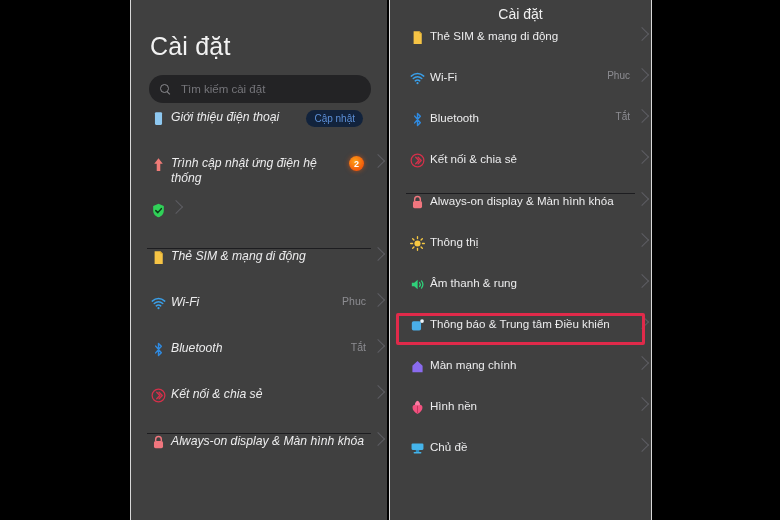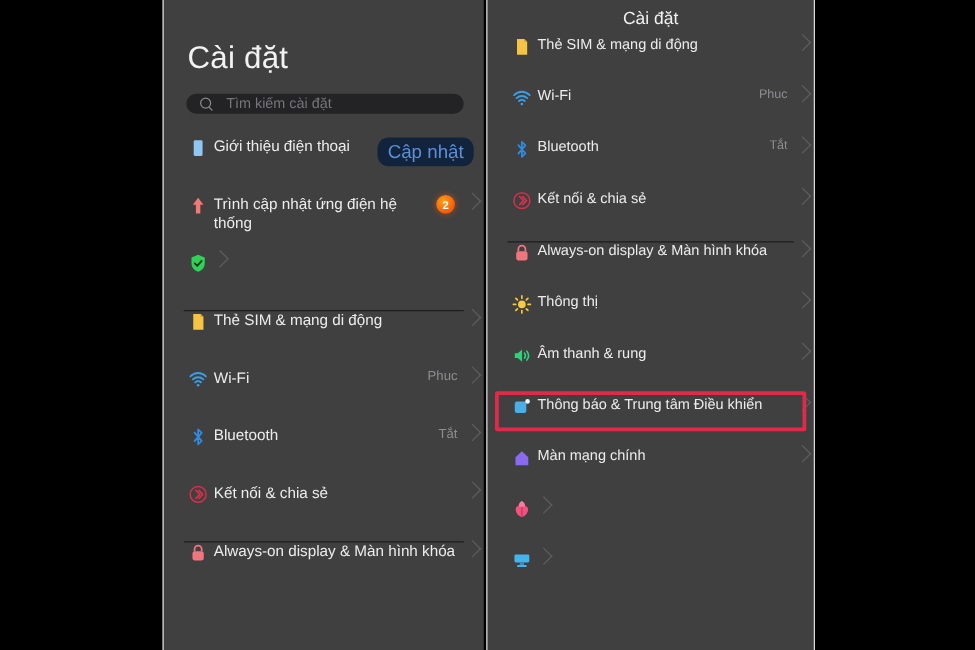--- a/index.html
+++ b/index.html
@@ -20,21 +20,21 @@
   }
   .panel-left{left:130px;width:256px;border-left:1px solid #d8d8d8;}
   .panel-right{left:389px;width:261px;border-left:1px solid #d8d8d8;border-right:1px solid #d8d8d8;}
 
   
   .big-title{
     position:absolute;left:19px;top:32px;
     font-size:25px;color:#f2f2f2;font-weight:400;letter-spacing:.2px;
   }
   .search-box{
-    position:absolute;left:18px;top:75px;width:222px;height:16px;
+    position:absolute;left:18px;top:75px;width:222px;height:28px;
     background:#232325;border-radius:14px;
     display:flex;align-items:center;
   }
   .search-ico{margin-left:11px;width:11px;height:11px;position:relative;flex:0 0 auto;}
   .search-ico i{
     position:absolute;left:0;top:0;width:7px;height:7px;border:1.2px solid #8a8a8e;border-radius:50%;
   }
   .search-ico b{
     position:absolute;left:7px;top:7px;width:4px;height:1.2px;background:#8a8a8e;
     transform:rotate(45deg);transform-origin:left center;
@@ -61,34 +61,34 @@
   .row .val{flex:0 0 auto;color:#8d8d92;margin-right:7px;white-space:nowrap;}
   .chev{
     flex:0 0 auto;width:9px;height:9px;margin-right:4px;
     border-right:1.4px solid #5d5d62;border-top:1.4px solid #5d5d62;
     transform:rotate(45deg);
   }
   .divider{height:1px;background:#1d1d20;margin:0 16px;}
 
   
   .panel-left .row{padding-left:14px;min-height:46px;}
-  .panel-left .row .lbl{font-size:12.2px;}
+  .panel-left .row .lbl{font-size:12.2px;font-style:italic;}
   .panel-left .row .val{font-size:10.5px;}
   .panel-left .rows{top:110px;}
 
   
   .panel-right .row{padding-left:14px;min-height:41px;}
   .panel-right .row .lbl{font-size:11.6px;}
   .panel-right .row .val{font-size:10px;}
   .panel-right .rows{top:29px;}
 
   
   .pill{
     flex:0 0 auto;background:#12233c;color:#5c8fd6;
-    font-size:15px;border-radius:9px;padding:3px 8px;margin-right:8px;
+    font-size:10px;border-radius:9px;padding:3px 8px;margin-right:24px;
     white-space:nowrap;
   }
   .dot{
     flex:0 0 auto;width:15px;height:15px;border-radius:50%;
     background:radial-gradient(circle at 40% 35%,#ffa217,#f2590a 70%);
     color:#fff;font-size:9px;font-weight:bold;
     display:flex;align-items:center;justify-content:center;margin-right:9px;
     box-shadow:0 0 5px rgba(242,89,10,.6);
   }
 
@@ -314,30 +314,32 @@
           <div class="chev"></div>
         </div>
         <div class="row">
           <div class="ic">
             <svg class="g" width="17" height="17" viewBox="0 0 24 24">
               <path d="M12 21 C7 18.5 5 15 5 12 C5 8.8 7.6 7 12 9 C16.4 7 19 8.8 19 12 C19 15 17 18.5 12 21 Z" fill="#f2527f"></path>
               <path d="M12 9.2 V20.4" stroke="#c22e5b" stroke-width="1.2"></path>
               <path d="M8.3 8.2 C8.3 5.6 10 3.4 12 2.6 C14 3.4 15.7 5.6 15.7 8.2 C14.2 9.6 9.8 9.6 8.3 8.2 Z" fill="#ff7aa2"></path>
             </svg>
           </div>
+          <div class="lbl">Hình nền</div>
           <div class="chev"></div>
         </div>
         <div class="row">
           <div class="ic">
             <svg class="g" width="17" height="17" viewBox="0 0 24 24">
               <rect x="3.6" y="5" width="16.8" height="9" rx="1.6" fill="#45b4ea"></rect>
               <rect x="9.6" y="14" width="4.8" height="3" fill="#2f8fc4"></rect>
               <rect x="6.4" y="17" width="11.2" height="2.2" rx="1.1" fill="#45b4ea"></rect>
             </svg>
           </div>
+          <div class="lbl">Chủ đề</div>
           <div class="chev"></div>
         </div>
       </div>
   </div>
 
   <div class="highlight-box"></div>
 
 </div>
 
 </body></html>

